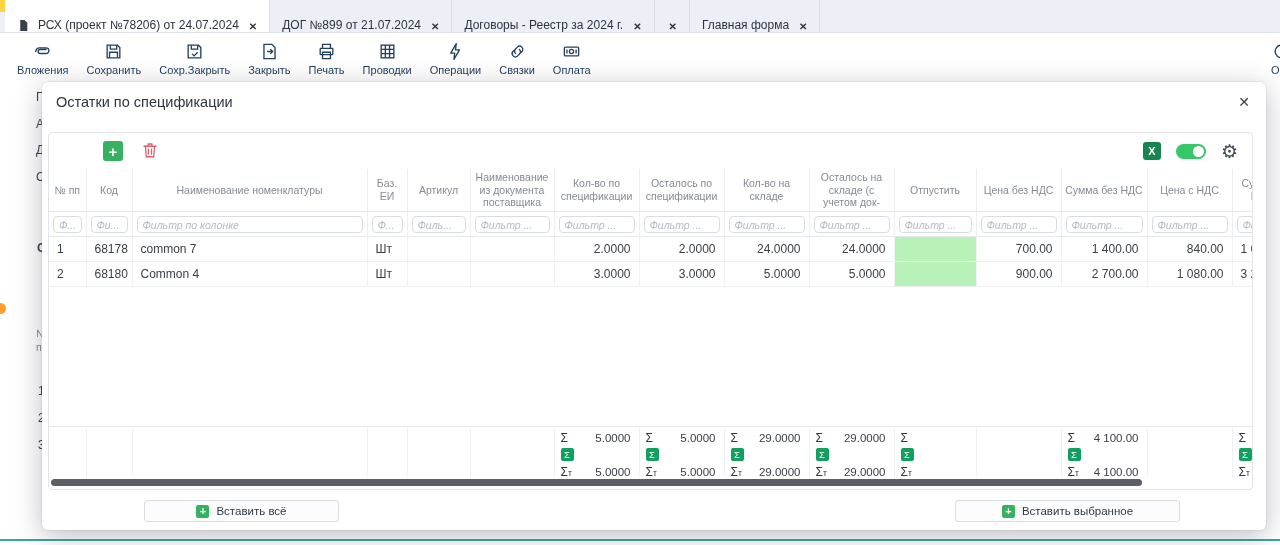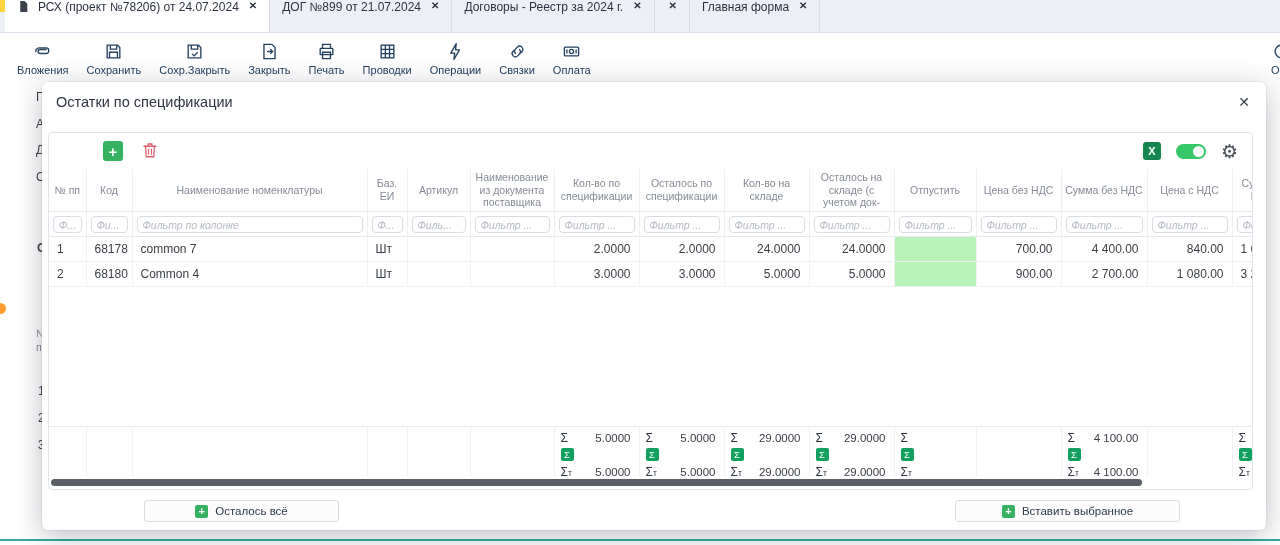--- a/index.html
+++ b/index.html
@@ -7,21 +7,21 @@
   body{font-family:"Liberation Sans",sans-serif;background:#fff}
   .screen{position:relative;width:1280px;height:545px;overflow:hidden;background:#fff}
 
   
   .corner-strip{position:absolute;left:0;top:0;width:5px;height:12px;background:#ffd23f;z-index:6}
   .orange-dot{position:absolute;left:-5px;top:303px;width:11px;height:11px;border-radius:50%;background:#ff9d2e;z-index:1}
   .teal-line{position:absolute;left:0;right:0;top:539px;height:2px;background:#3aa89d;z-index:1}
 
   
   .tabbar{position:absolute;left:0;top:0;width:100%;height:33px;background:#edeff7;border-bottom:1px solid #dcdfe9;display:flex;padding-left:5px;z-index:5}
-  .tab{display:flex;align-items:flex-start;gap:8px;padding:0 12px;font-size:12px;color:#2c3340;border-right:1px solid #d9dce6;white-space:nowrap;cursor:pointer}
+  .tab{display:flex;align-items:flex-end;gap:8px;padding:0 12px;font-size:12px;color:#2c3340;border-right:1px solid #d9dce6;white-space:nowrap;cursor:pointer}
   .tab.active{background:#fff}
   .tab .doc{width:13px;height:13px;color:#39404a;display:inline-flex}
   .tab .doc svg{width:100%;height:100%}
   .tab-close{font-size:10px;color:#2c3340;font-weight:700;margin-left:2px;cursor:pointer}
 
   
   .toolbar{position:absolute;left:0;top:34px;width:100%;height:46px;background:#fff;display:flex;padding:0 8px;z-index:4}
   .tool{display:flex;flex-direction:column;align-items:center;padding:8px 9px 0;color:#24405f;font-size:11px;gap:3px;cursor:pointer;white-space:nowrap}
   .tool .ticon{width:19px;height:19px;display:inline-flex}
   .tool .ticon svg{width:100%;height:100%}
@@ -305,21 +305,21 @@
                 <td class="dc">common 7</td>
                 <td class="dc">Шт</td>
                 <td class="dc"></td>
                 <td class="dc"></td>
                 <td class="dc r">2.0000</td>
                 <td class="dc r">2.0000</td>
                 <td class="dc r">24.0000</td>
                 <td class="dc r">24.0000</td>
                 <td class="dc r hl"></td>
                 <td class="dc r">700.00</td>
-                <td class="dc r">4 400.00</td>
+                <td class="dc r">1 400.00</td>
                 <td class="dc r">840.00</td>
                 <td class="dc r">1 680.00</td>
               </tr>
               <tr>
                 <td class="dc">2</td>
                 <td class="dc">68180</td>
                 <td class="dc">Common 4</td>
                 <td class="dc">Шт</td>
                 <td class="dc"></td>
                 <td class="dc"></td>
@@ -442,21 +442,21 @@
       </div>
 
       <div class="hscroll">
         <div class="hthumb"></div>
       </div>
     </div>
 
     <div class="modal-footer">
       <button class="ins-btn" id="btn-insert-all">
         <span class="mini">+</span>
-        <span>Осталось всё</span>
+        <span>Вставить всё</span>
       </button>
       <button class="ins-btn" id="btn-insert-sel">
         <span class="mini">+</span>
         <span>Вставить выбранное</span>
       </button>
     </div>
   </div>
 
 </div>
 

